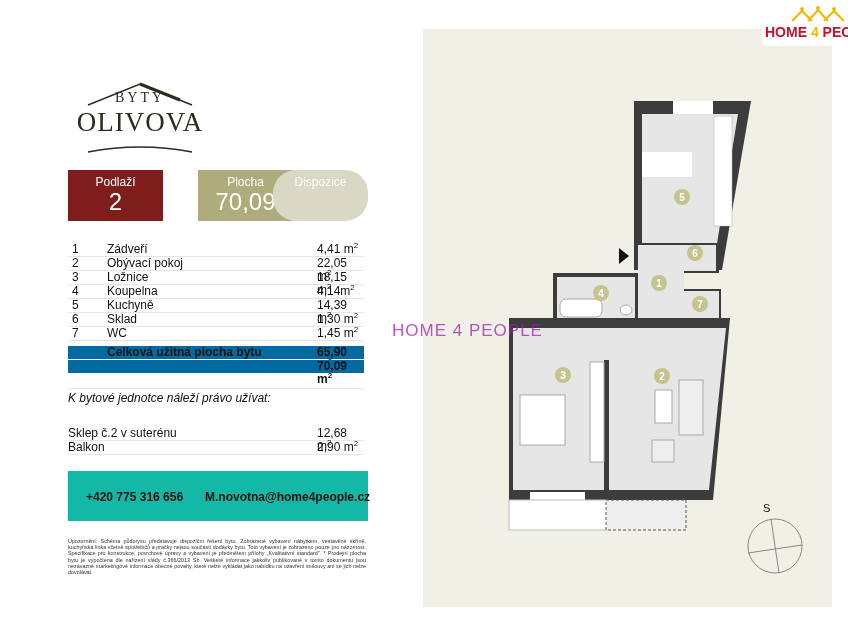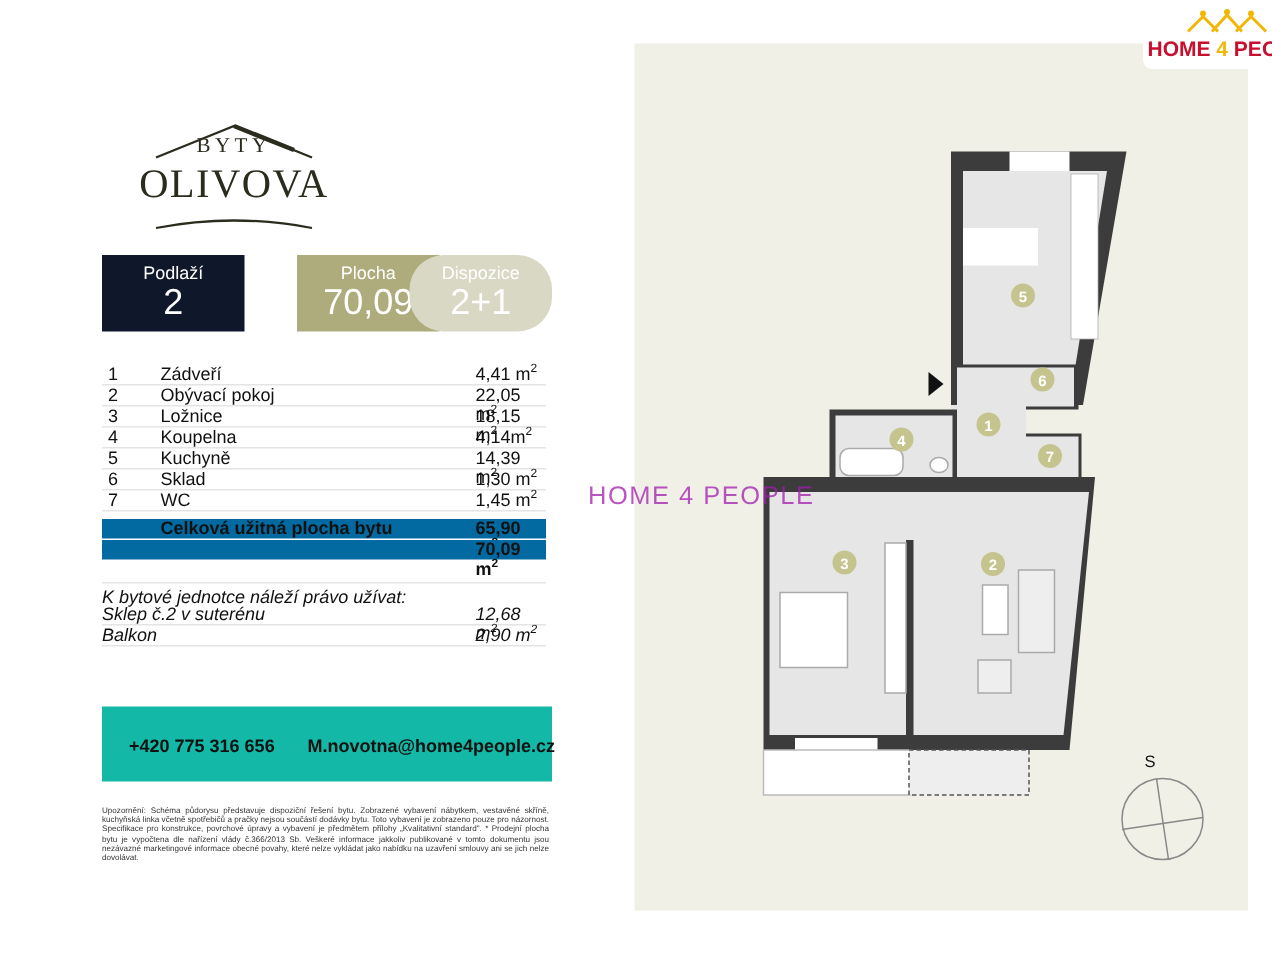--- a/index.html
+++ b/index.html
@@ -1,37 +1,37 @@
 <!DOCTYPE html>
 <html><head>
 <meta charset="utf-8">
 <style>
   html,body{margin:0;padding:0;background:#fff;}
   body{width:848px;height:636px;position:relative;overflow:hidden;font-family:"Liberation Sans",sans-serif;color:#111;}
   .abs{position:absolute;}
   
-  .logo{left:80px;top:80px;width:120px;height:80px;text-align:center;margin-left:16px;}
+  .logo{left:80px;top:80px;width:120px;height:80px;text-align:center;}
   .logo svg{position:absolute;left:0;top:0;}
   .logo .byty{position:absolute;left:0;width:120px;top:10px;font-family:"Liberation Serif",serif;font-size:14px;letter-spacing:3px;color:#2b2b1e;}
   .logo .olivova{position:absolute;left:-6px;width:132px;top:27px;font-family:"Liberation Serif",serif;font-size:27px;letter-spacing:1px;color:#2b2b1e;}
   
   .stat{top:170px;width:95px;height:51px;color:#fff;text-align:center;}
   .stat .lbl{font-size:12px;margin-top:6px;line-height:13px;}
   .stat .val{font-size:24px;line-height:26px;}
   
   .rooms{left:68px;top:243px;width:296px;font-size:12px;}
   .row{position:relative;height:13px;line-height:13px;border-bottom:1px solid #e4e4e4;}
   .row .num{position:absolute;left:4px;}
   .row .name{position:absolute;left:39px;}
   .row .area{position:absolute;left:249px;}
   sup{font-size:8px;line-height:0;vertical-align:5px;}
   .totals{left:68px;top:346px;width:296px;font-size:12px;font-weight:bold;}
   .totals .row{background:#0369a1;border-bottom:1px solid #fff;}
   .extra-title{left:68px;top:388px;width:296px;font-size:12px;font-style:italic;border-top:1px solid #e4e4e4;padding-top:2px;}
-  .extras{left:68px;top:403px;width:296px;font-size:12px;font-style:italic;}
+  .extras{left:68px;top:427px;width:296px;font-size:12px;}
   .contact{left:68px;top:471px;width:300px;height:50px;background:#14b8a6;font-size:12px;font-weight:bold;}
   .contact .phone{position:absolute;left:18px;top:19px;}
   .contact .email{position:absolute;left:137px;top:19px;}
   .disclaimer{left:68px;top:538px;width:298px;font-size:5.4px;line-height:6.2px;color:#333;text-align:justify;}
   
   .plan-bg{left:423px;top:29px;width:409px;height:578px;background:#f1f0e6;}
   .brand{left:762px;top:4px;width:86px;height:42px;background:#fff;border-radius:6px;}
   .brand .txt{position:absolute;left:3px;top:20px;font-size:14px;font-weight:bold;color:#c8102e;white-space:nowrap;}
   .brand .txt .four{color:#f2b705;}
   .watermark{left:392px;top:321px;font-size:17px;color:#a21caf;opacity:.75;letter-spacing:1px;}
@@ -43,31 +43,30 @@
 <div class="abs logo">
   <svg width="120" height="80">
     <path d="M8 25 L60 4 L112 25" stroke="#2b2b1e" stroke-width="1.5" fill="none"></path>
     <path d="M60 4 L100 20" stroke="#2b2b1e" stroke-width="3" fill="none"></path>
     <path d="M8 72 Q60 62 112 72" stroke="#2b2b1e" stroke-width="1.5" fill="none"></path>
   </svg>
   <div class="byty">BYTY</div>
   <div class="olivova">OLIVOVA</div>
 </div>
 
-<div class="abs stat" style="left:68px;background:#0f172a;">
+<div class="abs stat" style="left:68px;background:#7f1d1d;">
   <div class="lbl">Podlaží</div>
   <div class="val">2</div>
 </div>
 <div class="abs stat" style="left:171px;background:#aeac7c;margin-left:27px;">
   <div class="lbl">Plocha</div>
   <div class="val">70,09</div>
 </div>
 <div class="abs stat" style="left:273px;background:#d9d8c4;border-radius:23px;">
   <div class="lbl">Dispozice</div>
-  <div class="val">2+1</div>
 </div>
 
 <div class="abs rooms">
   <div class="row">
       <span class="num">1</span>
       <span class="name">Zádveří</span>
       <span class="area"><span>4,41 m</span><sup>2</sup></span>
     </div>
   <div class="row">
       <span class="num">2</span>

